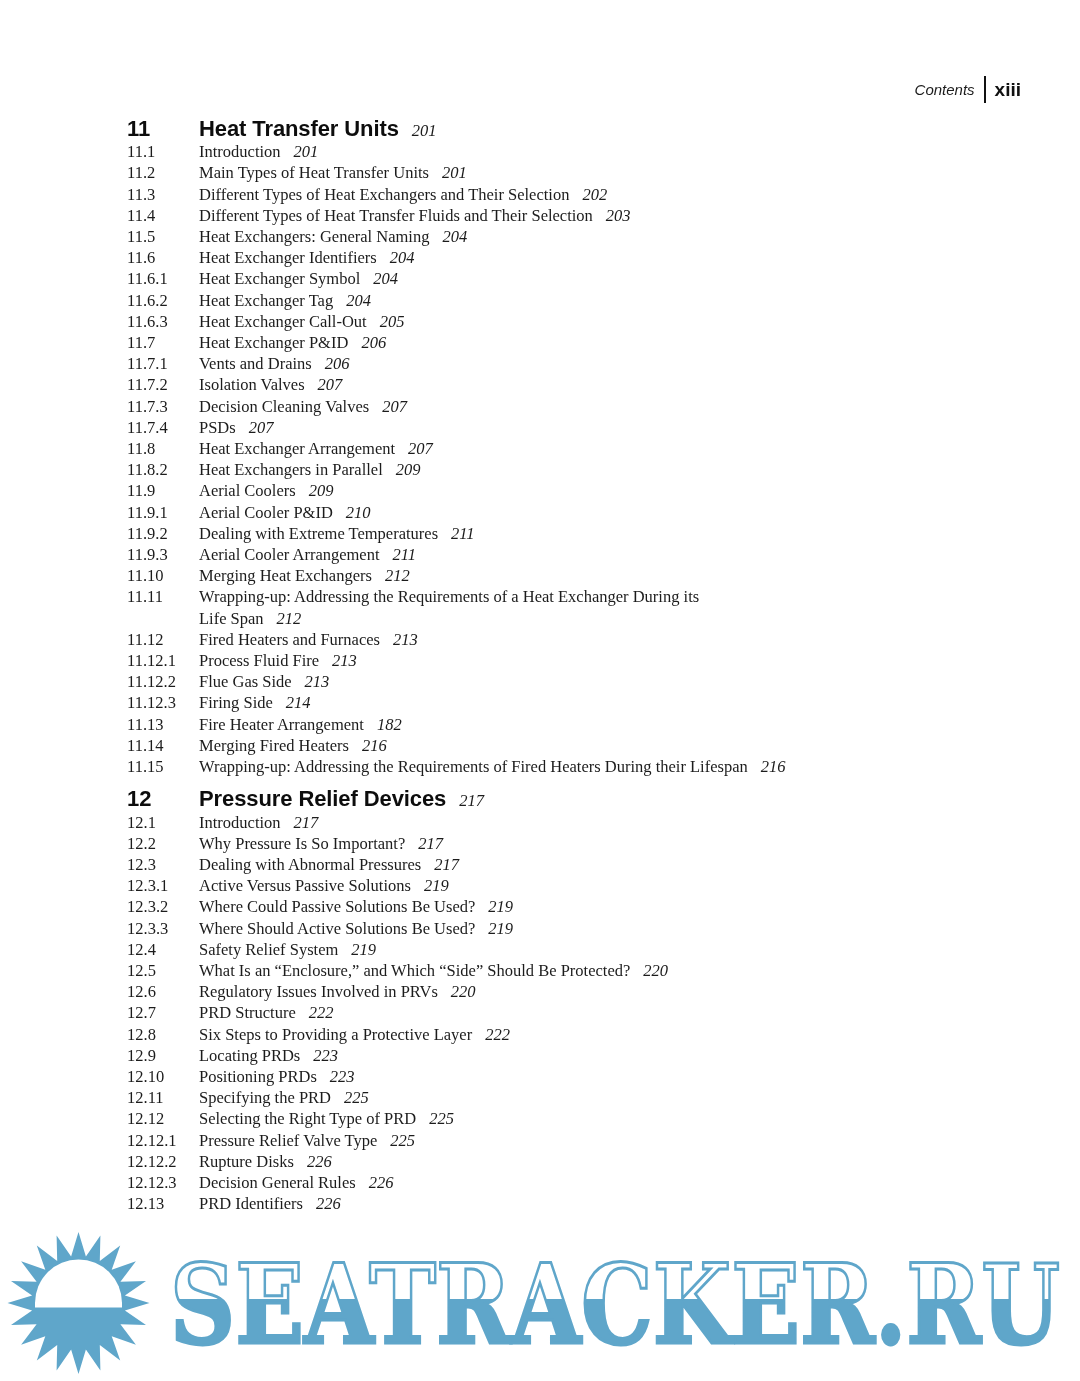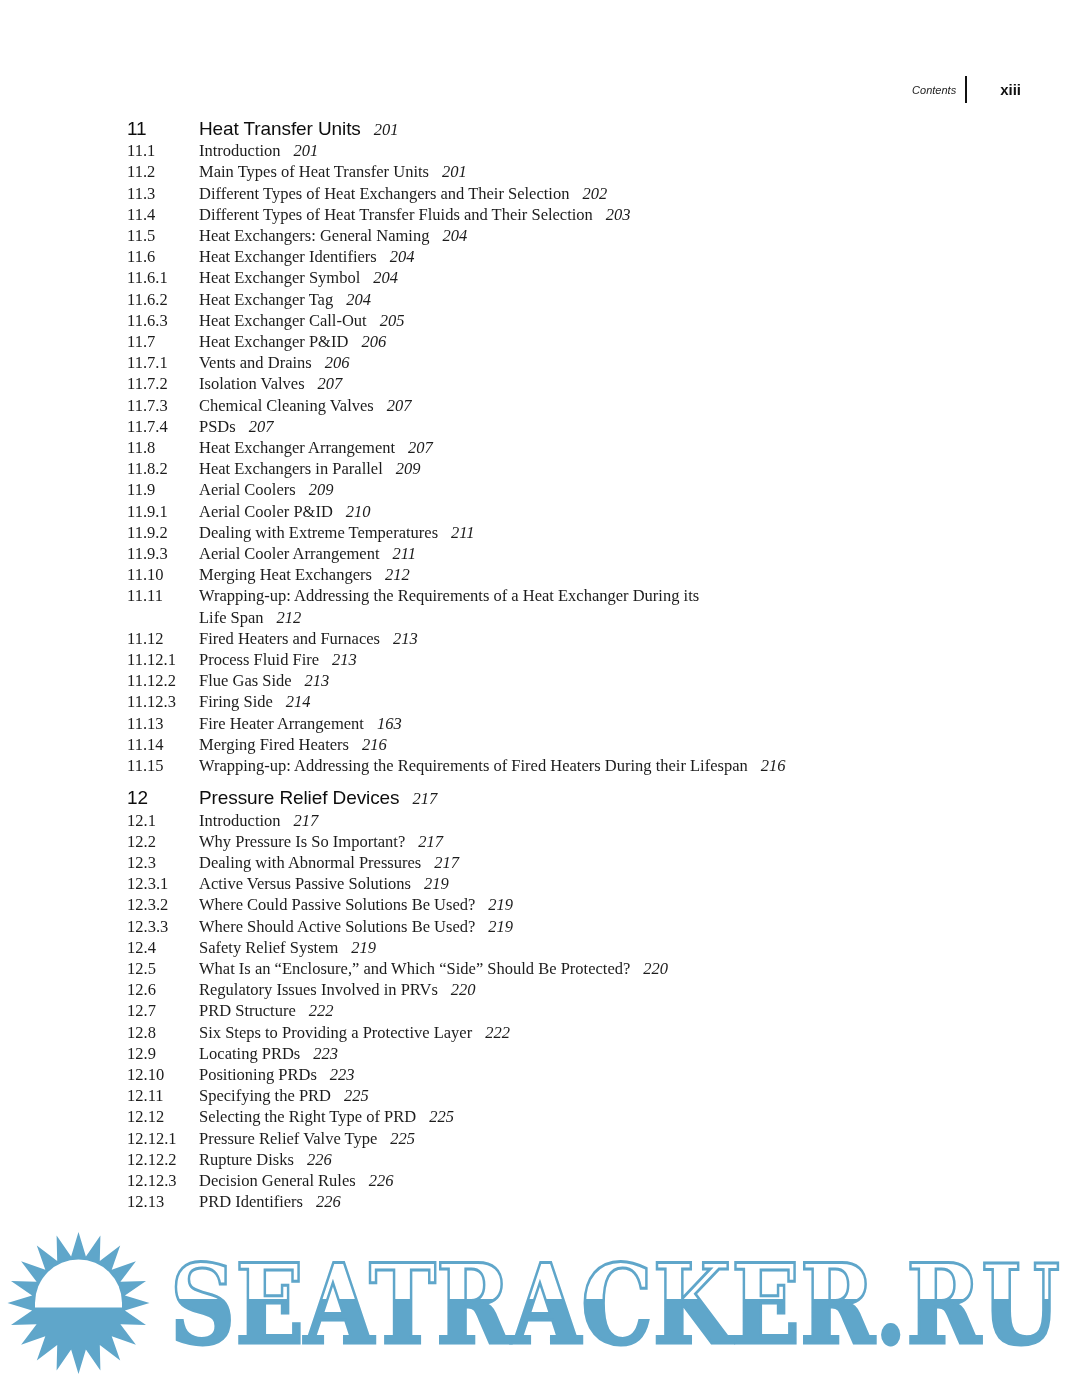--- a/index.html
+++ b/index.html
@@ -17,36 +17,35 @@
     position:absolute;
     top:76px;
     right:59px;
     display:flex;
     align-items:center;
     z-index:1;
   }
   .contents-label{
     font-family:"Liberation Sans", sans-serif;
     font-style:italic;
-    font-size:11px;
+    font-size:15px;
     color:#1c1c1c;
     padding-right:9px;
   }
   .header-divider{
     width:2px;
     height:27px;
     background:#111;
   }
   .folio{
     font-family:"Liberation Sans", sans-serif;
     font-weight:700;
-    font-size:15px;
+    font-size:19px;
     padding-left:9px;
     color:#111;
-    margin-left:24px;
   }
   
   .toc-list{
     position:absolute;
     left:127px;
     top:118px;
     right:40px;
     z-index:1;
   }
   .chapter-block{margin:0;}
@@ -63,22 +62,22 @@
   }
   .entry{flex:1;min-width:0;}
   .title{white-space:pre-wrap;}
   .page-num{
     font-style:italic;
     margin-left:13px;
   }
   .chapter-heading .num,
   .chapter-heading .title{
     font-family:"Liberation Sans", sans-serif;
-    font-weight:400;
-    font-size:19px;
+    font-weight:700;
+    font-size:22px;
     letter-spacing:-0.1px;
     color:#0d0d0d;
   }
   
   .watermark-svg{
     position:absolute;
     left:0;
     top:1210px;
     width:1080px;
     height:171px;
@@ -149,21 +148,21 @@
         <div class="toc-row">
           <span class="num">11.7.1</span>
           <span class="entry"><span class="title">Vents and Drains</span><span class="page-num">206</span></span>
         </div>
         <div class="toc-row">
           <span class="num">11.7.2</span>
           <span class="entry"><span class="title">Isolation Valves</span><span class="page-num">207</span></span>
         </div>
         <div class="toc-row">
           <span class="num">11.7.3</span>
-          <span class="entry"><span class="title">Chemical Cleaning Valves</span><span class="page-num">207</span></span>
+          <span class="entry"><span class="title">Decision Cleaning Valves</span><span class="page-num">207</span></span>
         </div>
         <div class="toc-row">
           <span class="num">11.7.4</span>
           <span class="entry"><span class="title">PSDs</span><span class="page-num">207</span></span>
         </div>
         <div class="toc-row">
           <span class="num">11.8</span>
           <span class="entry"><span class="title">Heat Exchanger Arrangement</span><span class="page-num">207</span></span>
         </div>
         <div class="toc-row">
@@ -206,21 +205,21 @@
         <div class="toc-row">
           <span class="num">11.12.2</span>
           <span class="entry"><span class="title">Flue Gas Side</span><span class="page-num">213</span></span>
         </div>
         <div class="toc-row">
           <span class="num">11.12.3</span>
           <span class="entry"><span class="title">Firing Side</span><span class="page-num">214</span></span>
         </div>
         <div class="toc-row">
           <span class="num">11.13</span>
-          <span class="entry"><span class="title">Fire Heater Arrangement</span><span class="page-num">163</span></span>
+          <span class="entry"><span class="title">Fire Heater Arrangement</span><span class="page-num">182</span></span>
         </div>
         <div class="toc-row">
           <span class="num">11.14</span>
           <span class="entry"><span class="title">Merging Fired Heaters</span><span class="page-num">216</span></span>
         </div>
         <div class="toc-row">
           <span class="num">11.15</span>
           <span class="entry"><span class="title">Wrapping-up: Addressing the Requirements of Fired Heaters During their Lifespan</span><span class="page-num">216</span></span>
         </div>
       </section>

